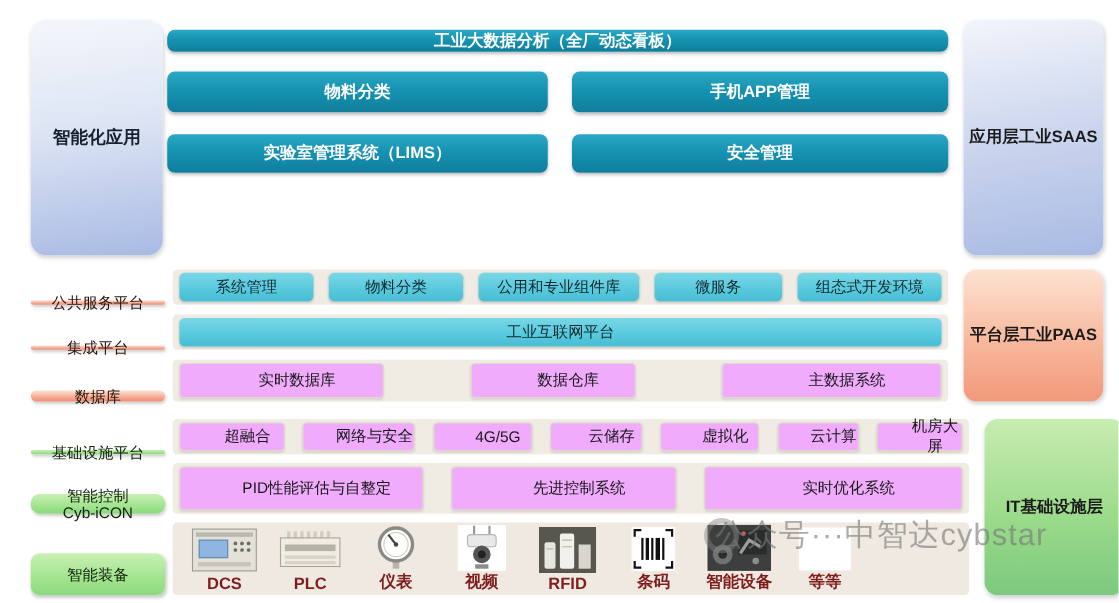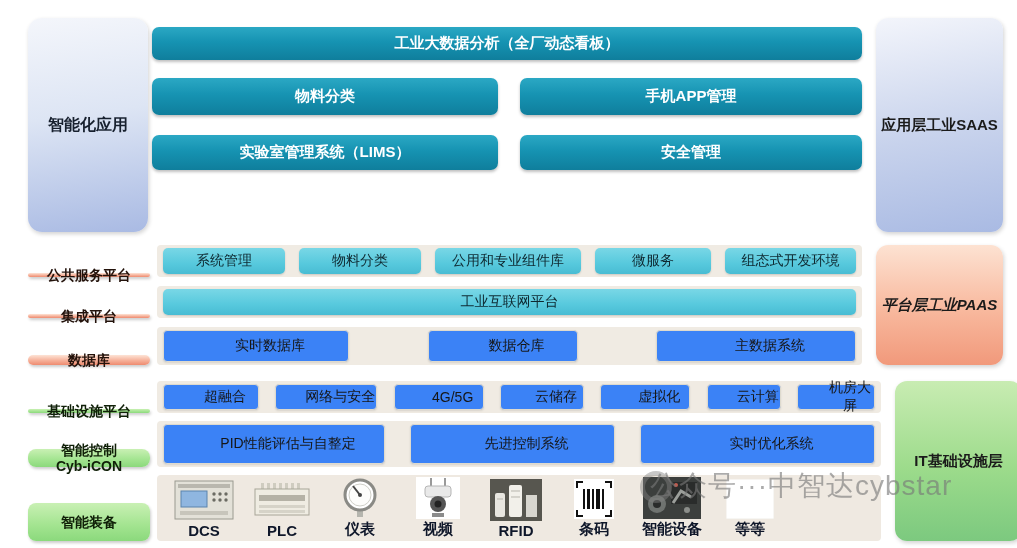--- a/index.html
+++ b/index.html
@@ -5,62 +5,62 @@
   html,body{margin:0;padding:0;background:#fff;}
   .canvas{position:relative;width:1017px;height:548px;background:#ffffff;overflow:hidden;
           font-family:"Liberation Sans","DejaVu Sans",sans-serif;}
   
   .btn{display:flex;align-items:center;justify-content:center;text-align:center;box-sizing:border-box;}
   .teal{background:linear-gradient(180deg,#2ba8c4 0%,#1693b2 45%,#0f7e9c 100%);
         color:#fff;font-weight:bold;font-size:15px;border-radius:7px;
         box-shadow:0 2px 3px rgba(0,0,0,.25);}
   .cyan{background:linear-gradient(180deg,#79d7e6 0%,#57c9dd 60%,#48bcd3 100%);
         color:#0e2830;font-size:14px;border-radius:5px;box-shadow:0 1px 2px rgba(0,0,0,.15);}
-  .white-box{background:#3b82f6;border:1px solid #dedace;border-radius:4px;color:#161616;
+  .white-box{background:#f0abfc;border:1px solid #dedace;border-radius:4px;color:#161616;
         font-size:14px;box-shadow:0 1px 2px rgba(0,0,0,.10);padding-left:28px;}
   
   .sectionA{display:flex;margin:18px 14px 0 28px;height:214px;}
   .app-side{width:120px;border-radius:14px;flex-shrink:0;
         background:linear-gradient(172deg,#f4f6fb 0%,#dde5f4 45%,#a9bae3 100%);
         display:flex;align-items:center;justify-content:center;
         font-weight:bold;font-size:16px;color:#17202e;box-shadow:1px 2px 4px rgba(0,0,0,.18);}
   .centerA{flex:1;margin-left:4px;display:flex;flex-direction:column;}
-  .banner{margin-top:9px;height:33px;}
+  .banner{margin-top:9px;height:20px;}
   .rowA{display:flex;justify-content:space-between;margin-top:18px;height:37px;}
   .rowA:last-child{margin-top:20px;height:35px;}
   .rowA .left{width:346px;}
   .rowA .right{width:342px;}
   .layer-box{width:127px;margin-left:14px;flex-shrink:0;border-radius:12px;
         display:flex;flex-direction:row;align-items:center;justify-content:center;
         font-weight:bold;font-size:15px;color:#1b1b1b;text-align:center;line-height:1.35;
         box-shadow:1px 2px 4px rgba(0,0,0,.18);}
   .saas{background:linear-gradient(170deg,#f3f5fb 0%,#c7d2ec 55%,#a9bae3 100%);}
-  .paas{background:linear-gradient(180deg,#fde2d2 0%,#f8b89d 55%,#f1997b 100%);font-style:italic;}
+  .paas{background:linear-gradient(180deg,#fde2d2 0%,#f8b89d 55%,#f1997b 100%);}
   .itbox{background:linear-gradient(180deg,#c8ecb2 0%,#9cdb8b 55%,#7cc97f 100%);}
   .sectionB{display:flex;margin:13px 14px 0 28px;}
   .sectionC{display:flex;margin:16px 14px 0 28px;}
   .rows{flex:1;display:flex;flex-direction:column;}
   .prow{display:flex;align-items:stretch;height:32px;}
   .prow + .prow{margin-top:9px;}
   .row-label{width:122px;flex-shrink:0;border-radius:8px;display:flex;flex-direction:column;
-        align-items:center;justify-content:center;font-weight:bold;font-size:14px;color:#23120b;
+        align-items:center;justify-content:center;font-weight:normal;font-size:14px;color:#23120b;
         box-shadow:1px 2px 3px rgba(0,0,0,.2);line-height:1.15;text-align:center;margin-top:28px;}
   .salmon{background:linear-gradient(180deg,#fde4d6 0%,#f6b099 55%,#ee8b70 100%);}
   .greenlbl{background:linear-gradient(180deg,#c9f0b4 0%,#a5e592 55%,#8bd97c 100%);color:#102008;}
   .items{flex:1;margin-left:7px;background:#f0ebe3;border-radius:4px;padding:3px 6px;
         display:flex;justify-content:space-between;align-items:stretch;}
   .items .grow{flex:1;}
   .rowB3{height:38px;}
   .rowC2{height:46px;margin-top:8px!important;}
   .rowC3{height:66px;margin-top:8px!important;}
   .devices{flex:1;margin-left:7px;background:#efe9e1;border-radius:4px;
         display:flex;justify-content:space-between;padding:4px 92px 2px 8px;}
   .device{display:flex;flex-direction:column;align-items:center;justify-content:flex-end;width:78px;}
   .dev-icon{height:43px;display:flex;align-items:flex-end;justify-content:center;}
-  .dev-label{font-weight:bold;font-size:15px;color:#0f172a;margin-top:1px;white-space:nowrap;}
+  .dev-label{font-weight:bold;font-size:15px;color:#7f1d1d;margin-top:1px;white-space:nowrap;}
   
   .watermark{position:absolute;left:650px;top:467px;z-index:6;font-size:28px;
         color:rgba(120,120,120,.62);letter-spacing:1px;white-space:nowrap;}
   .wm-ring{position:absolute;left:640px;top:471px;width:22px;height:22px;z-index:6;
         border:5px solid rgba(130,130,130,.45);border-radius:50%;}
 </style>
 </head>
 <body>
 
 <div class="canvas">

